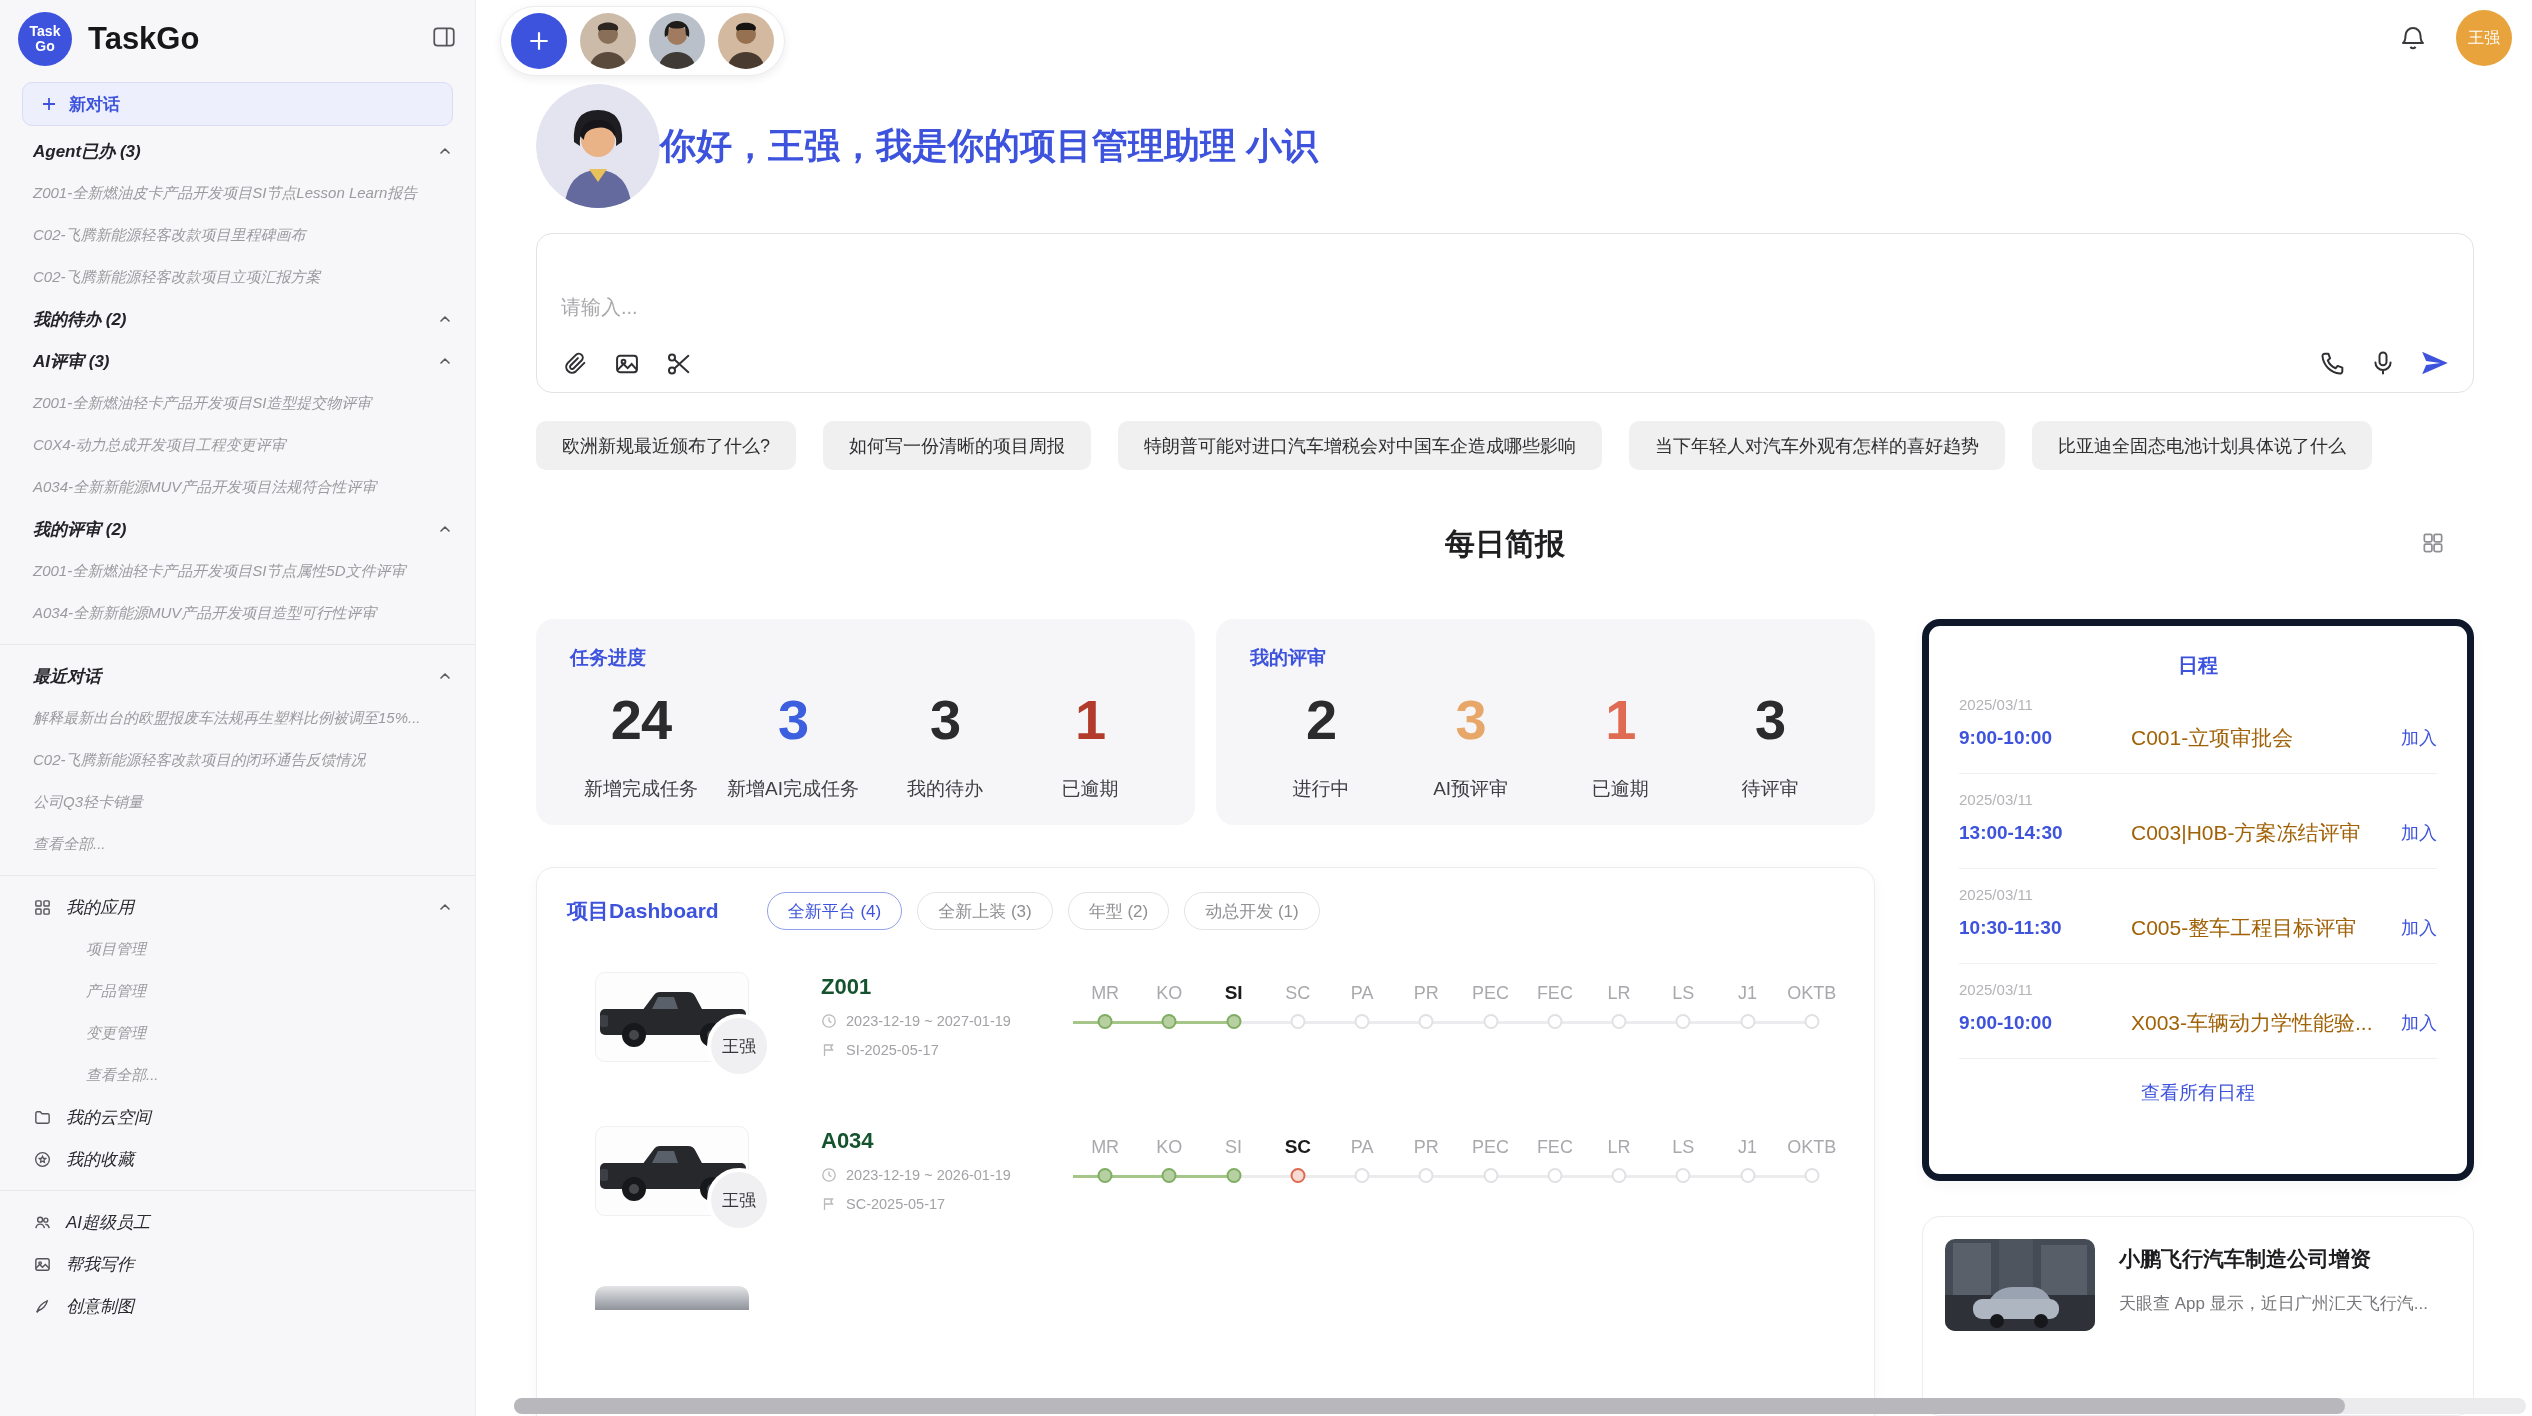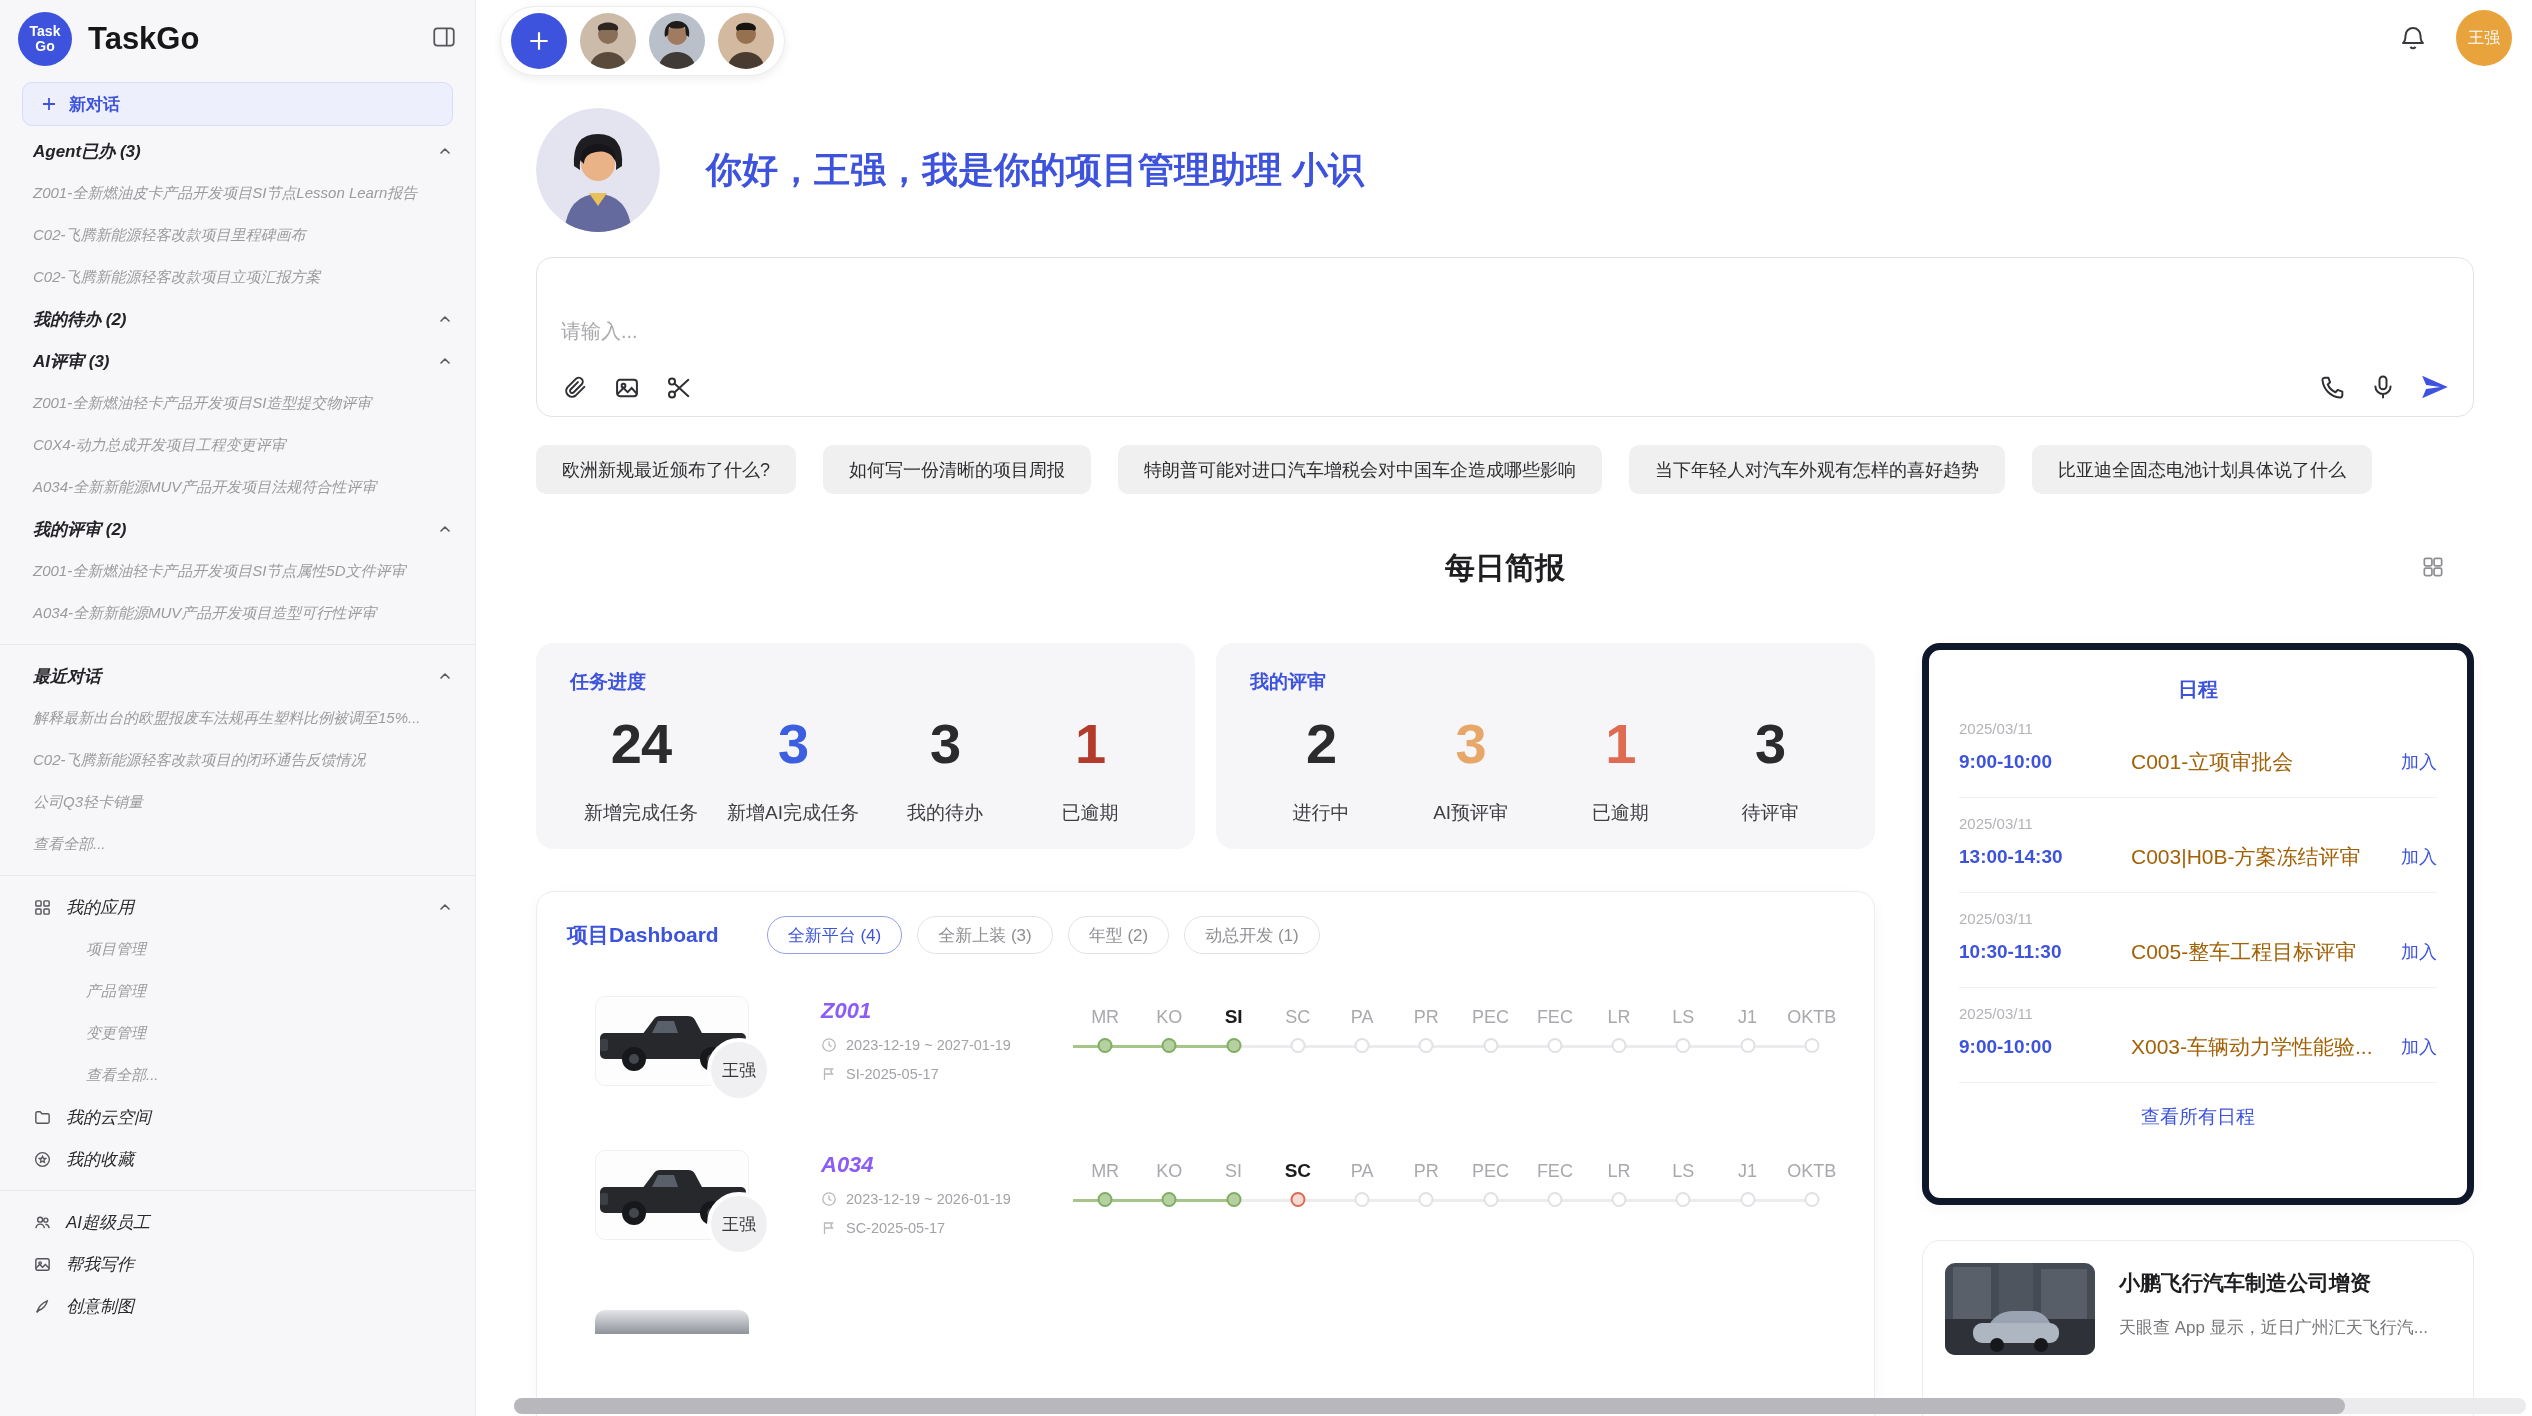--- a/index.html
+++ b/index.html
@@ -26,21 +26,21 @@
   .main { position:absolute; left:476px; right:0; top:0; bottom:0; background:#fff; }
   .topbar { position:absolute; left:24px; right:20px; top:6px; display:flex; justify-content:space-between; align-items:flex-start; z-index:6; }
   .pill { display:flex; align-items:center; gap:13px; background:#fff; border:1px solid #ececf0; border-radius:999px; padding:6px 10px; box-shadow:0 3px 10px rgba(0,0,0,.07); }
   .plus-btn { width:56px; height:56px; border-radius:50%; background:#3d53dd; border:none; display:flex; align-items:center; justify-content:center; cursor:pointer; }
   .avatar { width:56px; height:56px; border-radius:50%; overflow:hidden; cursor:pointer; }
   .top-right { display:flex; align-items:center; gap:28px; padding-top:4px; }
   .bell { background:none; border:none; cursor:pointer; }
   .user-badge { width:56px; height:56px; border-radius:50%; background:#e8a33d; color:#fff; font-size:16px; display:flex; align-items:center; justify-content:center; cursor:pointer; }
 
   .content { position:absolute; left:60px; right:58px; top:0; bottom:0; }
-  .greet { display:flex; align-items:center; gap:46px; padding-top:108px; }
+  .greet { display:flex; align-items:center; padding-top:84px; }
   .greet-avatar { width:124px; height:124px; border-radius:50%; overflow:hidden; flex:none; }
   .greet-text { font-size:36px; font-weight:700; color:#3d53dd; }
 
   .input-card { margin-top:25px; height:160px; border:1px solid #e3e3e6; border-radius:16px; position:relative; background:#fff; }
   .chat-input { position:absolute; left:24px; right:360px; top:62px; border:none; outline:none; font-size:20px; color:#333; font-family:inherit; background:transparent; }
   .chat-input::placeholder { color:#a9a9ad; }
   .in-icons-l { position:absolute; left:24px; bottom:14px; display:flex; gap:24px; }
   .in-icons-r { position:absolute; right:24px; bottom:14px; display:flex; gap:22px; align-items:center; }
   .icon-btn { background:none; border:none; cursor:pointer; padding:0; }
 
@@ -74,21 +74,21 @@
   .dash-title { font-size:21px; font-weight:700; color:#3d53dd; }
   .tabs { display:flex; gap:15px; }
   .tab { height:38px; padding:0 20px; border-radius:999px; border:1px solid #e3e3e7; color:#8f8f93; font-size:17px; display:flex; align-items:center; background:#fff; font-family:inherit; cursor:pointer; }
   .tab[data-active="true"] { color:#3d53dd; border-color:#93a0ea; }
 
   .proj { display:flex; margin-top:42px; padding-left:28px; align-items:flex-start; }
   .media { width:226px; position:relative; flex:none; height:112px; }
   .truck { width:154px; height:90px; border-radius:10px; background:#fdfdfd; border:1px solid #f0f0f2; overflow:hidden; }
   .owner { position:absolute; left:112px; top:42px; width:64px; height:64px; border-radius:50%; background:#f0f0f2; border:4px solid #fff; display:flex; align-items:center; justify-content:center; font-size:17px; color:#36363a; }
   .info { width:252px; flex:none; padding-top:2px; }
-  .p-name { font-size:22px; font-weight:700; color:#8b5cf6;font-style:italic; }
+  .p-name { font-size:22px; font-weight:700; color:#14532d; }
   .p-meta { display:flex; align-items:center; gap:9px; margin-top:13px; font-size:14.5px; color:#a3a3a7; }
   .timeline { flex:1; display:flex; padding-top:6px; min-width:0; }
   .ms { flex:1; text-align:center; }
   .ms-label { font-size:18px; color:#a9a9ad; height:30px; line-height:30px; }
   .ms-label[data-em="yes"] { color:#1c1c1f; font-weight:700; font-size:19px; }
   .ms-track { position:relative; height:22px; margin-top:4px; }
   .seg { position:absolute; top:9px; height:3px; width:50%; background:transparent; }
   .seg.l { left:0; } .seg.r { right:0; }
   .seg[data-seg="green"] { background:#a5c589; }
   .seg[data-seg="gray"]  { background:#ececef; }

